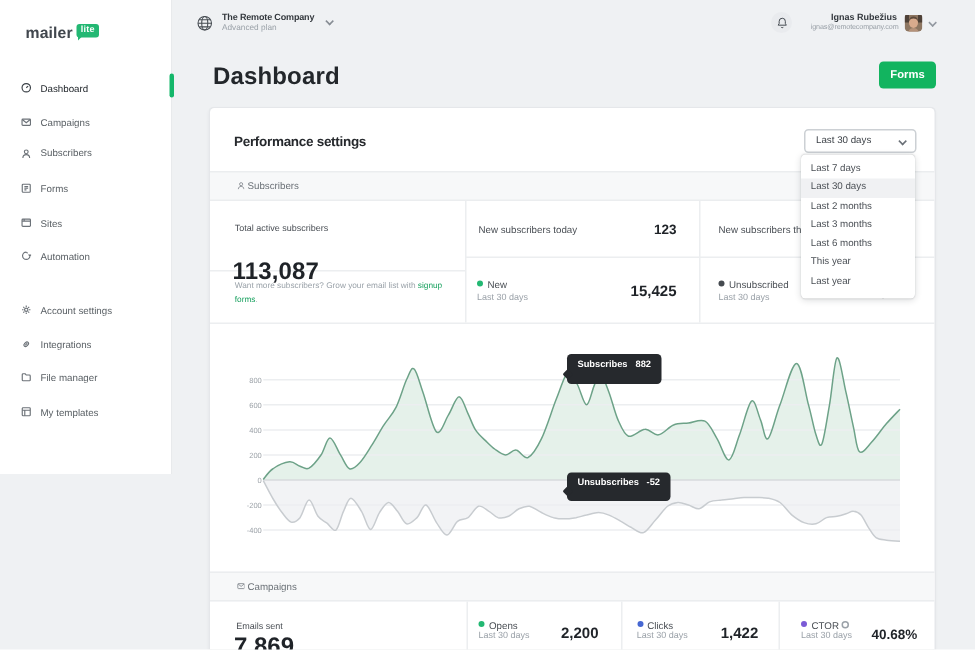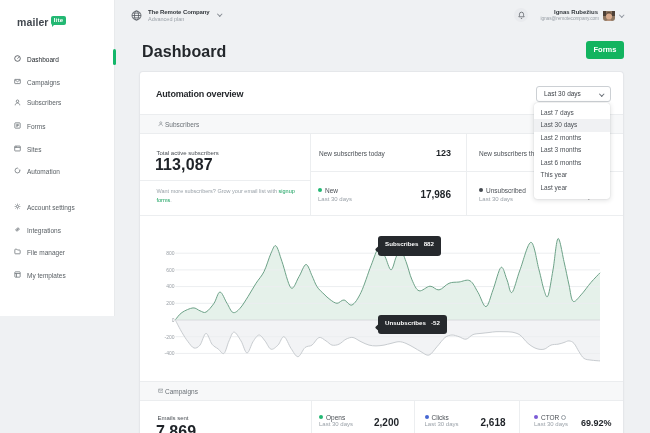--- a/index.html
+++ b/index.html
@@ -147,50 +147,50 @@
   <ellipse cx="6" cy="5.2" rx="3" ry="3.4" fill="#d9ab8d"></ellipse>
   <path d="M2.6 12C2.6 9.6 4.1 8.6 6 8.6C7.9 8.6 9.4 9.6 9.4 12Z" fill="#b5927a"></path>
   <path d="M3 4.2C3 2 4.3 1 6 1C7.7 1 9 2 9 4.2C8.3 2.8 7.3 2.4 6 2.4C4.7 2.4 3.7 2.8 3 4.2Z" fill="#5d4a3a"></path>
 </svg></div>
 <span class="chev" style="position:absolute; left:620px; top:13px; width:3.5px; height:3.5px; border-color:#9298a0;"></span>
 
 <div class="h1">Dashboard</div>
 <div class="createbtn">Forms</div>
 
 <div id="card">
-  <div class="cardtitle">Automation overview</div>
+  <div class="cardtitle">Performance settings</div>
   <div class="select">Last 30 days<span class="chev"></span></div>
 
   <div class="band" style="top:42px;">
     <svg class="bic" viewBox="0 0 8 8" fill="none" stroke="#8a9096" stroke-width="0.9">
         <circle cx="4" cy="2.6" r="1.5"></circle>
         <path d="M1.3 7.4C1.3 5.6 2.5 4.8 4 4.8C5.5 4.8 6.7 5.6 6.7 7.4"></path>
       </svg>
     <span class="btx">Subscribers</span>
   </div>
 
   <div class="vline" style="left:170px; top:62px; height:81px;"></div>
   <div class="vline" style="left:326px; top:62px; height:81px;"></div>
   <div class="hline" style="left:326px; top:99px; width:157px;"></div>
   <div class="hline" style="left:170px; top:99px; width:156px;"></div>
   <div class="hline" style="left:0; top:143px; width:483px;"></div>
   <div class="hline" style="left:0; top:108px; width:170px;"></div>
 
   <div class="lbl abs" style="left:16.5px; top:77.5px; font-size:6px;">Total active subscribers</div>
-  <div class="abs" style="left:15px; top:84px; font-size:16px; font-weight:700; color:#1f2328; letter-spacing:.1px;">113,087</div>
+  <div class="abs" style="left:15px; top:101px; font-size:16px; font-weight:700; color:#1f2328; letter-spacing:.1px;">113,087</div>
   <div class="abs" style="left:16.5px; top:115px; font-size:5.5px; color:#9aa2a9; line-height:1.55; white-space:nowrap;">Want more subscribers? Grow your email list with <span style="color:#16a05d;">signup</span><br><span style="color:#16a05d;">forms</span>.</div>
 
   <div class="lbl abs" style="left:179px; top:77.5px;">New subscribers today</div>
   <div class="abs" style="right:172px; top:76px; font-size:9px; font-weight:700; color:#1f2328;">123</div>
   <div class="lbl abs" style="left:339px; top:77.5px;">New subscribers this week</div>
   <div class="abs" style="right:16px; top:76px; font-size:9px; font-weight:700; color:#1f2328;">86</div>
 
   <div class="lbl abs" style="left:178px; top:115px;"><span class="dot" style="background:#23b873;"></span>New</div>
   <div class="sub abs" style="left:178px; top:123.5px;">Last 30 days</div>
-  <div class="abs" style="right:172px; top:117px; font-size:10px; font-weight:700; color:#1f2328;">17,986</div>
+  <div class="abs" style="right:172px; top:117px; font-size:10px; font-weight:700; color:#1f2328;">15,425</div>
   <div class="lbl abs" style="left:339px; top:115px;"><span class="dot" style="background:#454a50;"></span>Unsubscribed</div>
   <div class="sub abs" style="left:339px; top:123.5px;">Last 30 days</div>
   <div class="abs" style="right:16px; top:117px; font-size:10px; font-weight:700; color:#1f2328;">1,221</div>
 
   <svg class="abs" style="left:0; top:155px;" width="483" height="150" viewBox="0 0 483 150">
     <g transform="translate(-139,-226)">
       <path d="M174.5,319.4C175.6,321.4 178.9,328.0 181.0,331.5C183.1,335.1 185.0,338.1 187.0,340.7C189.0,343.3 191.0,346.4 193.0,347.0C195.0,347.5 197.0,346.5 199.0,344.1C201.0,341.6 203.0,332.5 205.0,332.4C207.0,332.2 209.0,340.6 211.0,343.2C213.0,345.8 215.0,346.3 217.0,347.8C219.0,349.3 221.2,353.7 223.0,352.4C224.8,351.1 226.3,343.4 228.0,339.9C229.7,336.3 231.0,331.1 233.0,331.1C235.0,331.1 237.8,336.4 240.0,339.9C242.2,343.4 244.0,351.8 246.0,352.0C248.0,352.1 250.0,343.7 252.0,340.7C254.0,337.7 256.0,334.2 258.0,334.0C260.0,333.9 262.0,337.5 264.0,339.9C266.0,342.2 267.8,347.5 270.0,348.2C272.2,348.9 274.8,346.1 277.0,344.1C279.2,342.0 280.8,335.1 283.0,335.7C285.2,336.3 287.7,344.0 290.0,347.4C292.3,350.7 294.7,355.9 297.0,355.7C299.3,355.6 301.7,348.5 304.0,346.6C306.3,344.6 308.7,345.7 311.0,344.1C313.3,342.4 315.7,337.2 318.0,336.5C320.3,335.8 322.8,338.6 325.0,339.9C327.2,341.1 328.8,343.5 331.0,344.1C333.2,344.6 335.7,344.2 338.0,343.2C340.3,342.2 342.7,339.3 345.0,338.2C347.3,337.1 349.5,336.1 352.0,336.5C354.5,337.0 357.3,339.5 360.0,340.7C362.7,342.0 365.5,343.4 368.0,344.1C370.5,344.7 372.5,344.9 375.0,344.9C377.5,344.9 380.5,344.5 383.0,344.1C385.5,343.6 387.5,342.9 390.0,342.4C392.5,341.8 395.5,340.7 398.0,340.7C400.5,340.7 402.5,341.4 405.0,342.4C407.5,343.4 410.5,345.2 413.0,346.6C415.5,347.9 417.5,349.5 420.0,350.7C422.5,352.0 425.3,354.9 428.0,354.1C430.7,353.2 433.3,348.6 436.0,345.7C438.7,342.8 441.5,338.5 444.0,336.5C446.5,334.6 448.7,334.2 451.0,334.0C453.3,333.9 455.7,335.0 458.0,335.7C460.3,336.4 462.7,338.6 465.0,338.2C467.3,337.9 469.5,334.6 472.0,333.6C474.5,332.6 477.3,332.7 480.0,332.4C482.7,332.0 485.5,331.8 488.0,331.5C490.5,331.2 492.5,330.8 495.0,330.7C497.5,330.6 500.3,330.6 503.0,330.7C505.7,330.8 508.3,330.6 511.0,331.1C513.7,331.7 516.3,332.2 519.0,334.0C521.7,335.9 524.3,340.2 527.0,342.4C529.7,344.6 532.3,346.4 535.0,347.4C537.7,348.4 540.5,348.8 543.0,348.2C545.5,347.7 547.7,344.9 550.0,344.1C552.3,343.2 554.8,343.6 557.0,343.2C559.2,342.8 561.2,342.1 563.0,341.5C564.8,341.0 566.3,339.7 568.0,339.9C569.7,340.0 571.3,340.6 573.0,342.4C574.7,344.2 576.3,348.2 578.0,350.7C579.7,353.2 581.0,356.0 583.0,357.4C585.0,358.8 587.3,358.7 590.0,359.1C592.7,359.5 597.5,359.8 599.0,359.9L599,319.0L174.5,319.0Z" fill="#f2f3f5"></path>
       <path d="M174.5,318.6C175.6,317.4 178.1,313.4 181.0,311.5C183.9,309.5 189.0,307.2 192.0,306.9C195.0,306.6 196.8,309.1 199.0,309.8C201.2,310.5 202.7,312.3 205.0,311.1C207.3,309.8 210.7,305.6 213.0,302.3C215.3,299.0 216.8,291.0 219.0,291.0C221.2,291.0 223.8,298.9 226.0,302.3C228.2,305.7 229.8,310.7 232.0,311.5C234.2,312.3 236.5,310.0 239.0,307.3C241.5,304.7 244.3,299.8 247.0,295.6C249.7,291.4 252.3,286.4 255.0,282.3C257.7,278.1 260.5,275.6 263.0,270.6C265.5,265.6 268.0,256.5 270.0,252.2C272.0,247.9 273.2,243.5 275.0,244.9C276.8,246.2 278.5,253.5 281.0,260.6C283.5,267.6 287.2,284.3 290.0,286.9C292.8,289.4 295.5,279.5 298.0,275.6C300.5,271.7 302.8,263.6 305.0,263.5C307.2,263.3 309.2,271.1 311.0,274.7C312.8,278.4 314.0,282.5 316.0,285.6C318.0,288.7 320.8,291.0 323.0,293.1C325.2,295.3 326.8,297.0 329.0,298.5C331.2,300.1 333.7,302.2 336.0,302.3C338.3,302.4 340.5,298.7 343.0,299.0C345.5,299.2 348.2,305.2 351.0,304.0C353.8,302.7 356.8,298.0 360.0,291.4C363.2,284.9 367.0,272.2 370.0,264.7C373.0,257.2 375.7,247.9 378.0,246.4C380.3,244.8 382.0,251.8 384.0,255.5C386.0,259.3 388.2,268.8 390.0,268.9C391.8,269.0 393.5,259.9 395.0,256.4C396.5,252.8 397.3,246.9 399.0,247.6C400.7,248.3 403.0,255.3 405.0,260.6C407.0,265.8 408.8,274.0 411.0,278.9C413.2,283.8 415.0,288.7 418.0,289.8C421.0,290.8 425.7,285.3 429.0,285.2C432.3,285.0 434.8,289.4 438.0,288.9C441.2,288.5 444.7,283.6 448.0,282.3C451.3,280.9 454.5,281.4 458.0,281.0C461.5,280.6 465.8,278.0 469.0,279.8C472.2,281.5 474.3,287.1 477.0,291.4C479.7,295.8 482.5,306.1 485.0,305.6C487.5,305.2 489.5,295.5 492.0,288.9C494.5,282.4 497.7,268.1 500.0,266.4C502.3,264.7 504.2,274.7 506.0,278.9C507.8,283.1 508.8,293.1 511.0,291.4C513.2,289.8 515.8,277.2 519.0,268.9C522.2,260.5 526.8,241.3 530.0,241.3C533.2,241.3 535.8,261.0 538.0,268.9C540.2,276.8 541.5,284.6 543.0,288.9C544.5,293.3 545.5,298.1 547.0,294.8C548.5,291.4 550.3,278.4 552.0,268.9C553.7,259.4 555.2,239.0 557.0,237.6C558.8,236.2 561.2,252.8 563.0,260.6C564.8,268.3 566.5,277.3 568.0,283.9C569.5,290.5 570.0,298.5 572.0,300.2C574.0,301.9 577.0,297.1 580.0,293.9C583.0,290.8 586.8,285.1 590.0,281.4C593.2,277.7 597.5,273.4 599.0,271.8L599,319.0L174.5,319.0Z" fill="#e5f1ea"></path>
       <line x1="174.5" y1="252.2" x2="599" y2="252.2" stroke="#eceef0" stroke-width="1"></line>
         <line x1="174.5" y1="268.9" x2="599" y2="268.9" stroke="#eceef0" stroke-width="1"></line>
@@ -225,25 +225,25 @@
 
   <div class="lbl abs" style="left:17.5px; top:342.5px; font-size:6px;">Emails sent</div>
   <div class="abs" style="left:16px; top:351px; font-size:16px; font-weight:700; color:#1f2328;">7,869</div>
 
   <div class="lbl abs" style="left:179px; top:341.8px;"><span class="dot" style="background:#23b873;"></span>Opens</div>
   <div class="sub abs" style="left:179px; top:349px;">Last 30 days</div>
   <div class="abs" style="left:234px; top:345.3px; font-size:10px; font-weight:700; color:#1f2328;">2,200</div>
 
   <div class="lbl abs" style="left:284.5px; top:341.8px;"><span class="dot" style="background:#4667d2;"></span>Clicks</div>
   <div class="sub abs" style="left:284.5px; top:349px;">Last 30 days</div>
-  <div class="abs" style="left:340.5px; top:345.3px; font-size:10px; font-weight:700; color:#1f2328;">2,618</div>
+  <div class="abs" style="left:340.5px; top:345.3px; font-size:10px; font-weight:700; color:#1f2328;">1,422</div>
 
   <div class="lbl abs" style="left:394px; top:341.8px;"><span class="dot" style="background:#7b5bd6;"></span>CTOR <span style="display:inline-block;width:5px;height:5px;border:0.8px solid #9aa1a8;border-radius:50%;vertical-align:-0.5px;"></span></div>
   <div class="sub abs" style="left:394px; top:349px;">Last 30 days</div>
-  <div class="abs" style="left:441px; top:345.8px; font-size:9px; font-weight:700; color:#1f2328;">69.92%</div>
+  <div class="abs" style="left:441px; top:345.8px; font-size:9px; font-weight:700; color:#1f2328;">40.68%</div>
 </div>
 
 <div class="tt" style="left:378px; top:236px; width:63px; height:20px;">
     <span class="tail" style="top:11px;"></span>
     <span class="l">Subscribes</span>
     <span class="r">882</span>
   </div>
 <div class="tt" style="left:378px; top:315px; width:69px; height:19px;">
     <span class="tail" style="top:10px;"></span>
     <span class="l">Unsubscribes</span>

